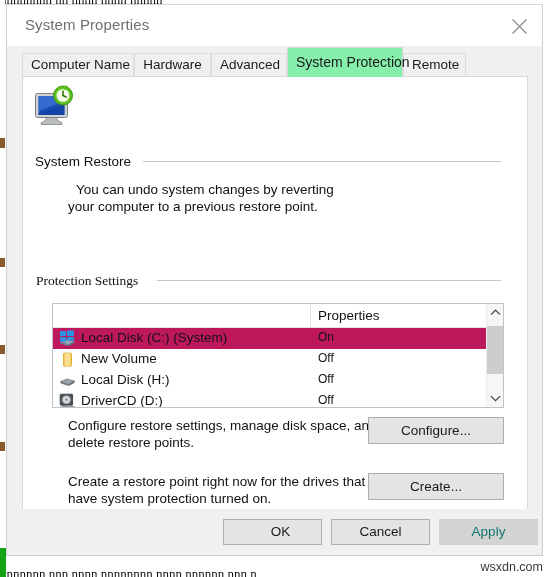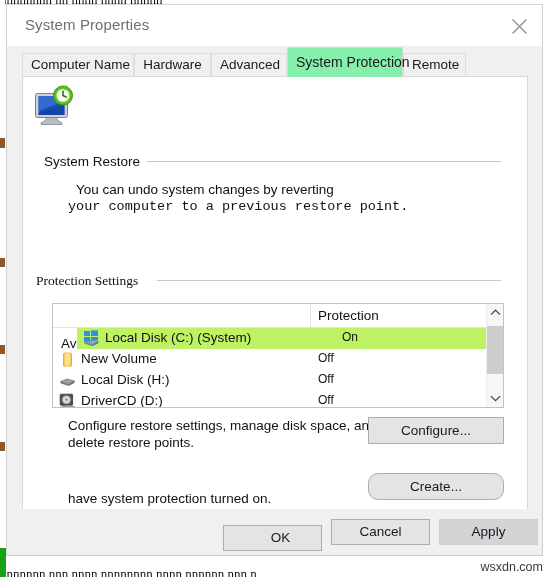--- a/index.html
+++ b/index.html
@@ -160,21 +160,21 @@
     position: absolute;
     background: #e4e4e4;
     border: 1px solid #adadad;
     font-size: 13.5px;
     color: #1a1a1a;
     text-align: center;
     cursor: default;
     font-family: "Liberation Sans", sans-serif;
   }
   .dlg-button.disabled {
-    color: #0f172a;
+    color: #0f766e;
     background: #d4d4d4;
     border-color: #d0d0d0;
   }
 
   
   #drives-list {
     position: absolute;
     left: 29px; top: 226px;
     width: 452px; height: 105px;
     background: #ffffff;
@@ -205,21 +205,21 @@
     position: absolute;
     left: 0; top: 24px;
     width: 435px; height: 80px;
     overflow: hidden;
   }
   .drive-row {
     position: relative;
     height: 21px;
     width: 435px;
   }
-  .drive-row.selected { background: #bef264; margin-left: 24px; }
+  .drive-row.selected { background: #be185d; }
   .drive-icon {
     position: absolute;
     left: 6px; top: 2px;
     width: 17px; height: 17px;
   }
   .drive-name {
     position: absolute;
     left: 28px; top: 2px;
     font-size: 13.5px;
     color: #111;
@@ -326,36 +326,36 @@
         <path d="M6.5 28 L32.5 20 L32.5 30 L6.5 30 Z" fill="#0d3d9c" opacity="0.55"></path>
 
         <circle cx="31" cy="10.5" r="9.5" fill="#59c11b" stroke="#3e8f11" stroke-width="1"></circle>
         <circle cx="31" cy="10.5" r="6.6" fill="#f4fbe8" stroke="#8fd45c" stroke-width="0.8"></circle>
         <line x1="31" y1="10.5" x2="31" y2="6.3" stroke="#2f6d0c" stroke-width="1.5" stroke-linecap="round"></line>
         <line x1="31" y1="10.5" x2="34.3" y2="12.2" stroke="#2f6d0c" stroke-width="1.5" stroke-linecap="round"></line>
         <path d="M24 4.5 A9.5 9.5 0 0 1 34 2.2 L31.6 4.6 L36.4 4.2 L34.8 0.2 Z" fill="#59c11b"></path>
       </svg>
     </div>
 
-    <div class="group-title" style="left:21px; top:77px;text-align:right;">System Restore</div>
+    <div class="group-title" style="left:12px; top:77px;text-align:right;">System Restore</div>
     <div class="group-line" style="left:120px; top:84px; width:358px;"></div>
 
     <div class="body-text" style="left:45px; top:104px;margin-left:8px;">You can undo system changes by reverting</div>
-    <div class="body-text" style="left:45px; top:121px;font-family:Liberation Mono, monospace;">your computer to a previous restore point.</div>
+    <div class="body-text" style="left:45px; top:121px;">your computer to a previous restore point.</div>
 
 
     <div class="group-title" style="left:13px; top:196px;font-family:Liberation Serif, serif;">Protection Settings</div>
     <div class="group-line" style="left:134px; top:203px; width:344px;"></div>
 
     <div id="drives-list">
 
       <div id="list-header">
         <div class="col-head" id="col-head-drives">Available Drives</div>
         <div id="col-divider"></div>
-        <div class="col-head" id="col-head-protection">Protection</div>
+        <div class="col-head" id="col-head-protection">Properties</div>
       </div>
 
       <div id="rows-area">
 
         <div class="drive-row selected">
           <span class="drive-icon">
             <svg width="17" height="17" viewBox="0 0 17 17">
               <path d="M1.5 12 L8 9.5 L15.5 11.5 L9.5 14.8 Z" fill="#8fa8bb" stroke="#6c8498" stroke-width="0.7"></path>
               <path d="M1.5 12 L1.5 13.4 L9.5 16.2 L9.5 14.8 Z" fill="#6e8699"></path>
               <path d="M9.5 14.8 L15.5 11.5 L15.5 12.9 L9.5 16.2 Z" fill="#5c7385"></path>
@@ -422,26 +422,27 @@
             </svg>
           </span>
         </div>
       </div>
     </div>
 
     <div class="body-text" style="left:45px; top:340px;">Configure restore settings, manage disk space, and</div>
     <div class="body-text" style="left:45px; top:357px;">delete restore points.</div>
     <div class="dlg-button" style="left:345px; top:340px; width:136px; height:27px; line-height:25px;">Configure...</div>
 
+    <div class="body-text" style="left:45px; top:396px;">Create a restore point right now for the drives that</div>
     <div class="body-text" style="left:45px; top:413px;text-align:center;">have system protection turned on.</div>
-    <div class="dlg-button" style="left:345px; top:396px; width:136px; height:27px; line-height:25px;border-radius:10px;">Create...</div>
+    <div class="dlg-button" style="left:345px; top:396px; width:136px; height:27px; line-height:25px;">Create...</div>
 
   </div>
 
   <div id="buttonbar">
-    <div class="dlg-button" style="left:216px; top:16px; width:99px; height:26px; line-height:24px;padding-left:16px;">OK</div>
+    <div class="dlg-button" style="left:216px; top:10px; width:99px; height:26px; line-height:24px;padding-left:16px;">OK</div>
     <div class="dlg-button" style="left:324px; top:10px; width:99px; height:26px; line-height:24px;">Cancel</div>
     <div class="dlg-button disabled" style="left:432px; top:10px; width:99px; height:26px; line-height:24px;">Apply</div>
   </div>
 
 </div>
 
 <div id="watermark">wsxdn.com</div>
 
 </body></html>

